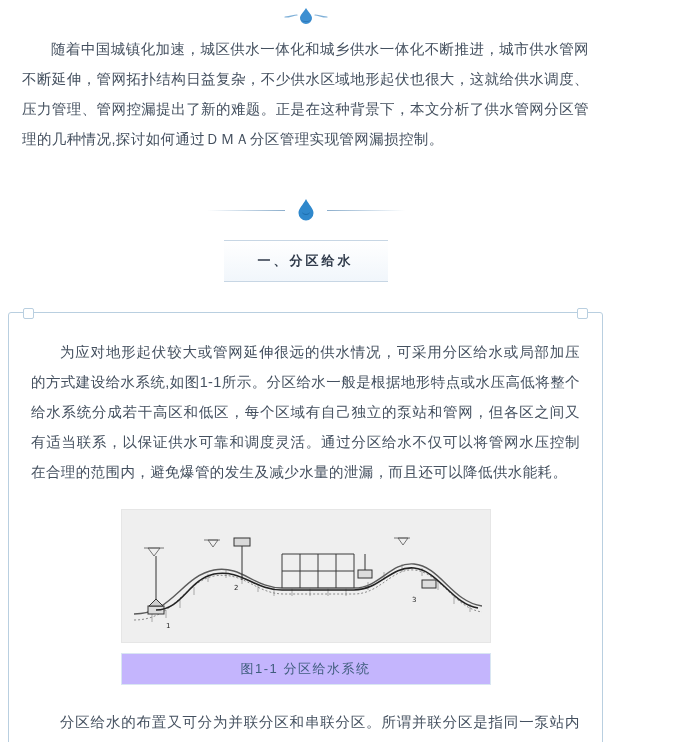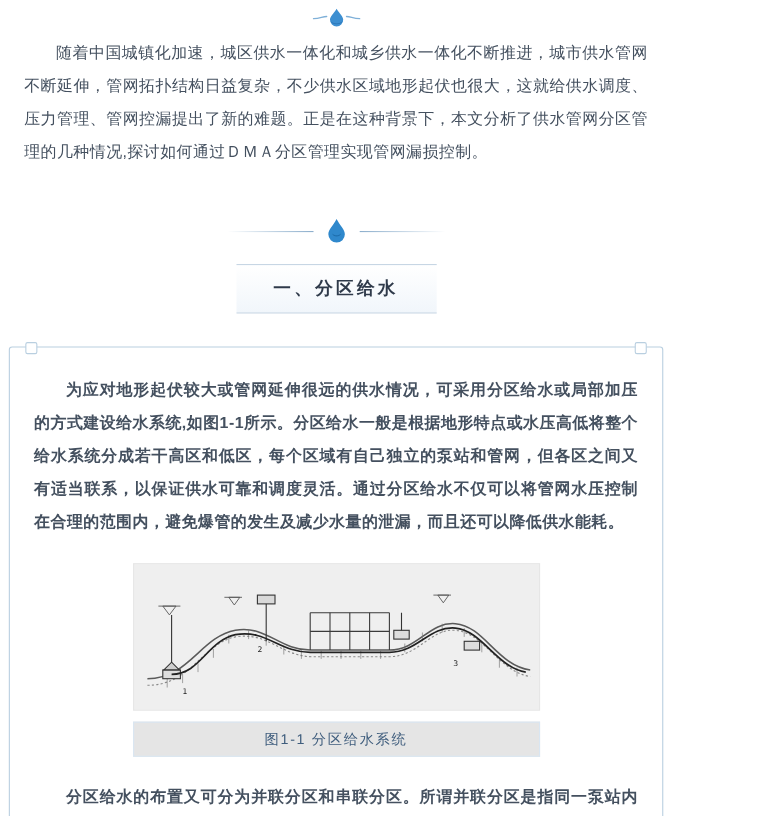--- a/index.html
+++ b/index.html
@@ -64,21 +64,21 @@
   .drop-icon {
     margin: 0 12px;
     line-height: 0;
   }
   .title-pill {
     display: inline-block;
     margin-top: 10px;
     padding: 11px 34px;
     border-top: 1px solid #c7d6e4;
     border-bottom: 1px solid #c7d6e4;
-    font-size: 16px;
+    font-size: 13px;
     font-weight: bold;
     letter-spacing: 3px;
     color: #2f3a4a;
     background: linear-gradient(to bottom, #ffffff, #f1f6fb);
     font-family: Liberation Serif, serif;
   }
 
   
   .card {
     position: relative;
@@ -101,42 +101,41 @@
   .card::after  { top: -5px; right: 14px; }
 
   .body-text {
     font-size: 14.5px;
     line-height: 30px;
     letter-spacing: 0.4px;
     text-align: justify;
     color: #44505f;
     text-indent: 2em;
     margin: 0;
-    font-weight: bold;
   }
 
   
   .figure {
     margin: 22px auto 0 auto;
     width: 370px;
   }
   .figure-img {
     position: relative;
     width: 370px;
     height: 134px;
     background: #efefef;
     border: 1px solid #e6e6e6;
     box-sizing: border-box;
     overflow: hidden;
   }
   .figure-img svg { display: block; }
   .figure-caption {
     margin-top: 10px;
     text-align: center;
-    background: #e5e5e5;
+    background: #c4b5fd;
     border: 1px solid #d9e6f2;
     padding: 6px 0;
     font-size: 13px;
     color: #3f5d7d;
     letter-spacing: 1.5px;
   }
 
   .after-figure {
     margin-top: 22px;
   }

